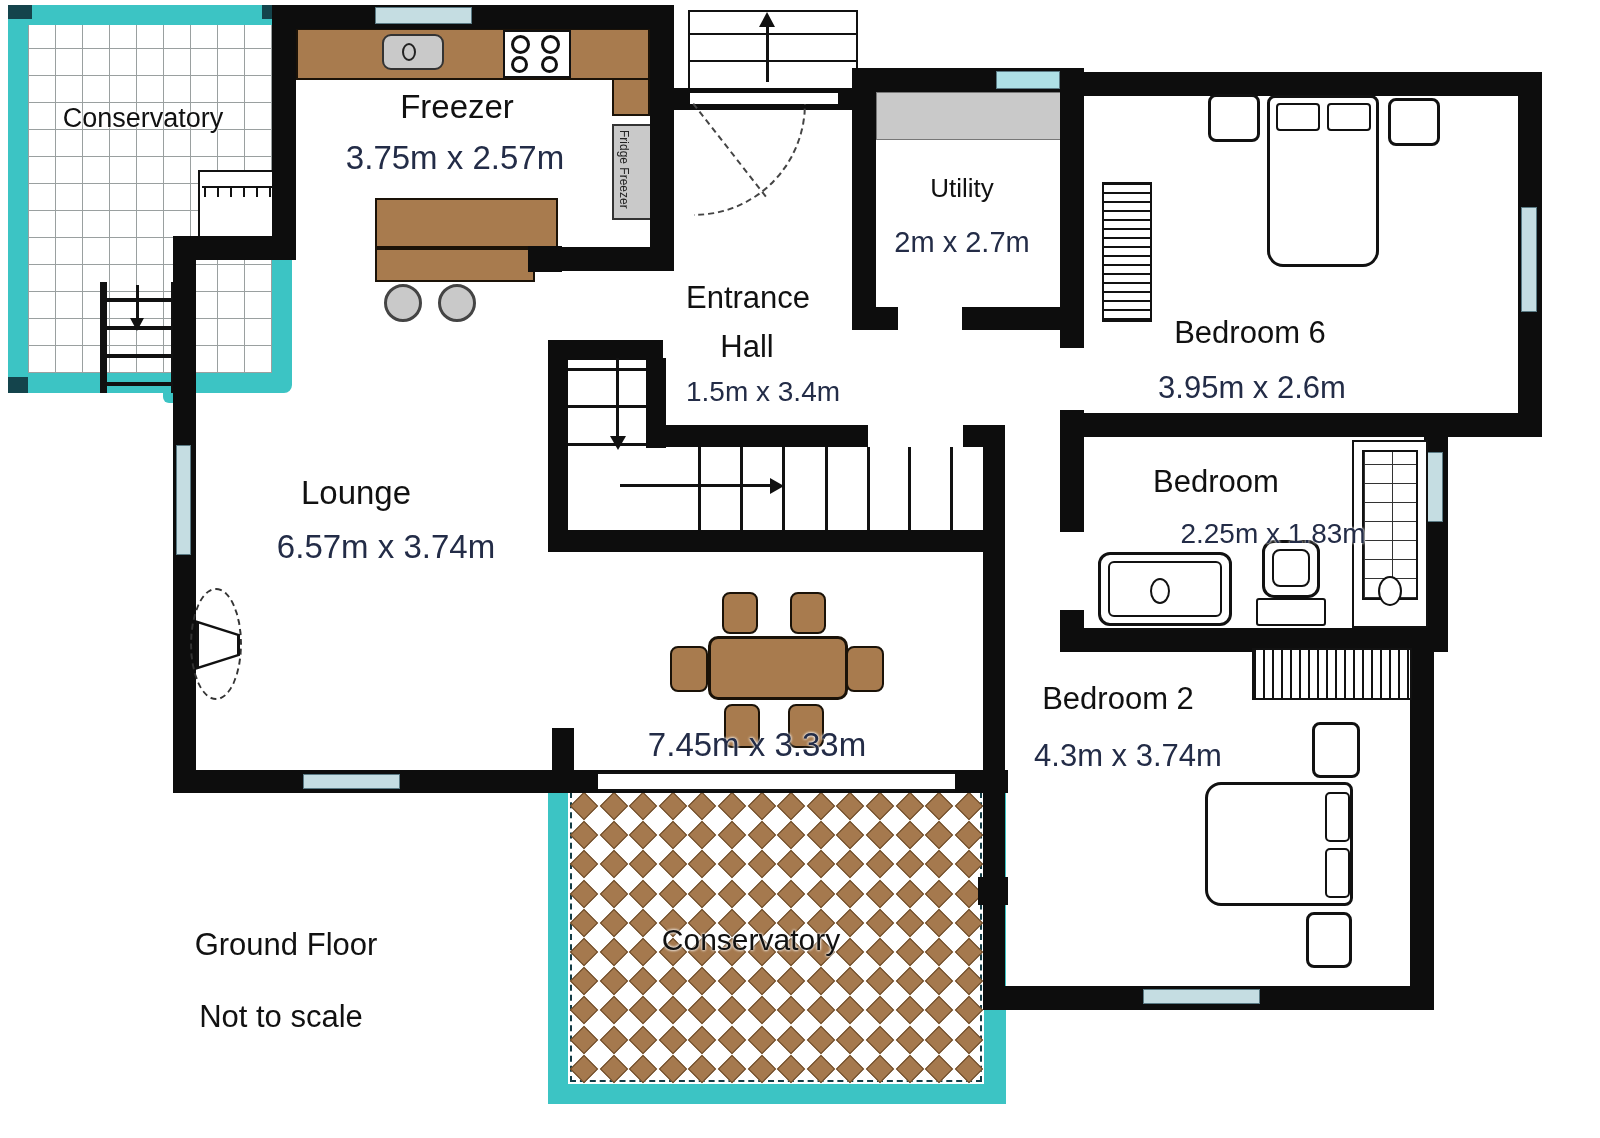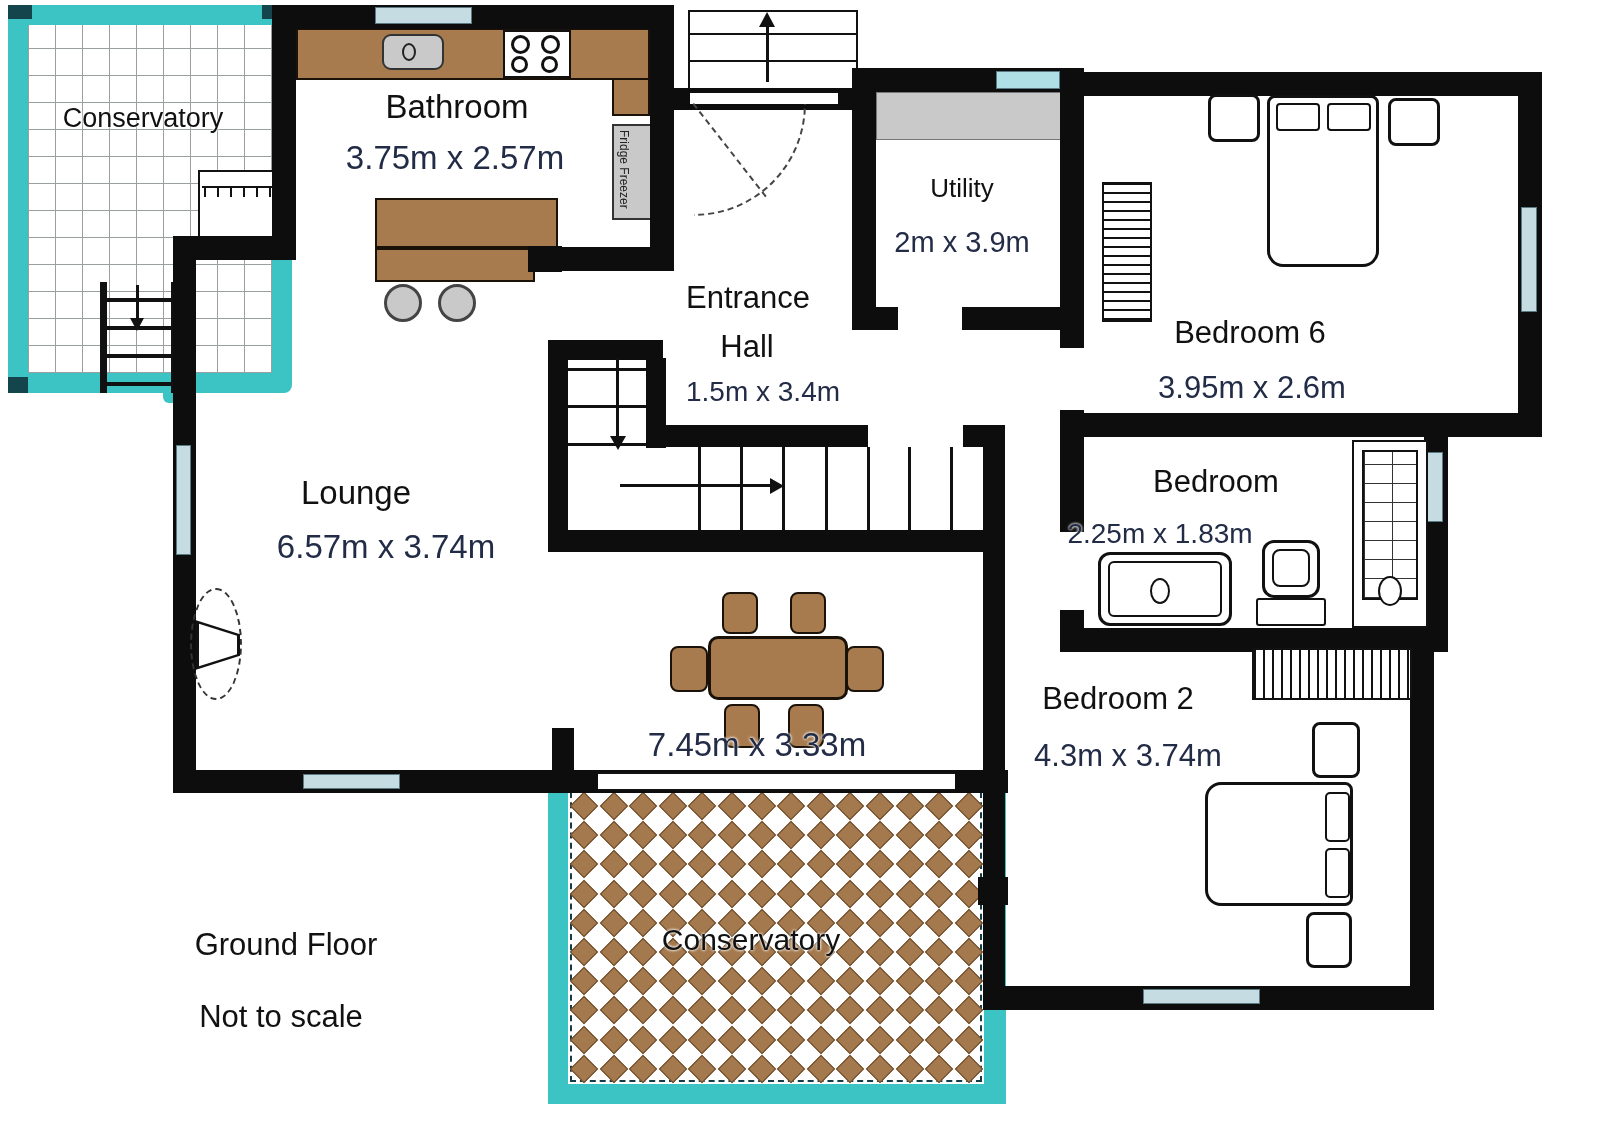--- a/index.html
+++ b/index.html
@@ -340,31 +340,31 @@
   <div class="brown" style="left:724px;top:704px;width:36px;height:44px;border-radius:8px;"></div>
   <div class="brown" style="left:788px;top:704px;width:36px;height:44px;border-radius:8px;"></div>
   <div class="brown" style="left:670px;top:646px;width:38px;height:46px;border-radius:8px;"></div>
   <div class="brown" style="left:846px;top:646px;width:38px;height:46px;border-radius:8px;"></div>
 
   <div style="left:190px;top:588px;width:52px;height:112px;border:2px dashed #333;border-radius:50%;"></div>
   <div style="left:196px;top:618px;width:44px;height:54px;background:#111;clip-path:polygon(0 4%,100% 30%,100% 70%,0 96%);"></div>
   <div style="left:199px;top:622px;width:38px;height:46px;background:#fff;clip-path:polygon(0 4%,100% 30%,100% 70%,0 96%);"></div>
 
   <div class="lbl" style="left:143px;top:118px;font-size:27px;">Conservatory</div>
-  <div class="lbl" style="left:457px;top:106px;font-size:33px;">Bathroom</div>
+  <div class="lbl" style="left:457px;top:106px;font-size:33px;">Freezer</div>
   <div class="dim" style="left:455px;top:157px;font-size:33px;">3.75m x 2.57m</div>
   <div class="lbl" style="left:748px;top:297px;font-size:31px;">Entrance</div>
   <div class="lbl" style="left:747px;top:346px;font-size:31px;">Hall</div>
   <div class="dim" style="left:763px;top:392px;font-size:28px;">1.5m x 3.4m</div>
   <div class="lbl" style="left:962px;top:188px;font-size:26px;">Utility</div>
-  <div class="dim" style="left:962px;top:242px;font-size:29px;">2m x 3.9m</div>
+  <div class="dim" style="left:962px;top:242px;font-size:29px;">2m x 2.7m</div>
   <div class="lbl" style="left:1250px;top:332px;font-size:31px;">Bedroom 6</div>
   <div class="dim" style="left:1252px;top:387px;font-size:31px;">3.95m x 2.6m</div>
   <div class="lbl" style="left:1216px;top:481px;font-size:31px;">Bedroom</div>
-  <div class="dim" style="left:1160px;top:534px;font-size:28px;">2.25m x 1.83m</div>
+  <div class="dim" style="left:1273px;top:534px;font-size:28px;">2.25m x 1.83m</div>
   <div class="lbl" style="left:1118px;top:698px;font-size:31px;">Bedroom 2</div>
   <div class="dim" style="left:1128px;top:755px;font-size:31px;">4.3m x 3.74m</div>
   <div class="lbl" style="left:356px;top:492px;font-size:33px;">Lounge</div>
   <div class="dim" style="left:386px;top:546px;font-size:33px;">6.57m x 3.74m</div>
   <div class="dim" style="left:757px;top:744px;font-size:33px;">7.45m x 3.33m</div>
   <div class="lbl" style="left:751px;top:940px;font-size:30px;">Conservatory</div>
   <div class="lbl" style="left:286px;top:944px;font-size:31px;">Ground Floor</div>
   <div class="lbl" style="left:281px;top:1016px;font-size:31px;">Not to scale</div>
 
 </div>

